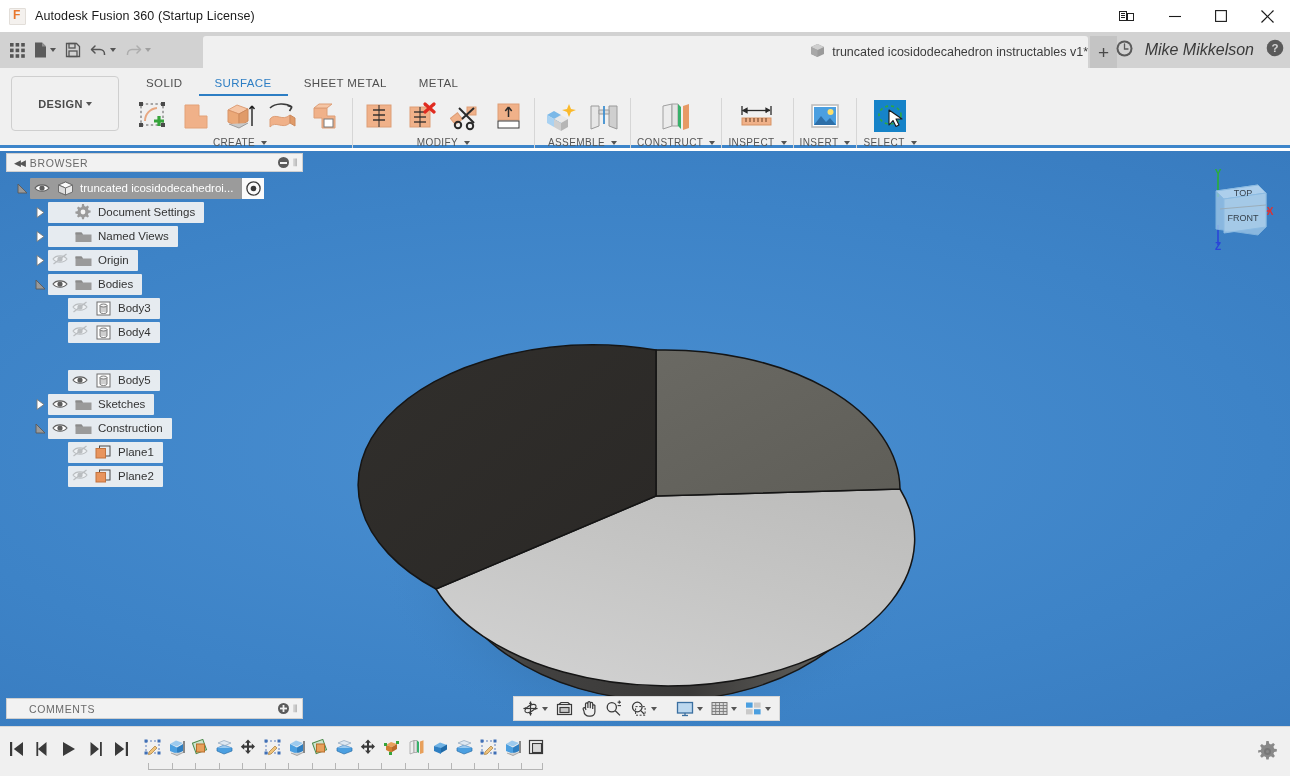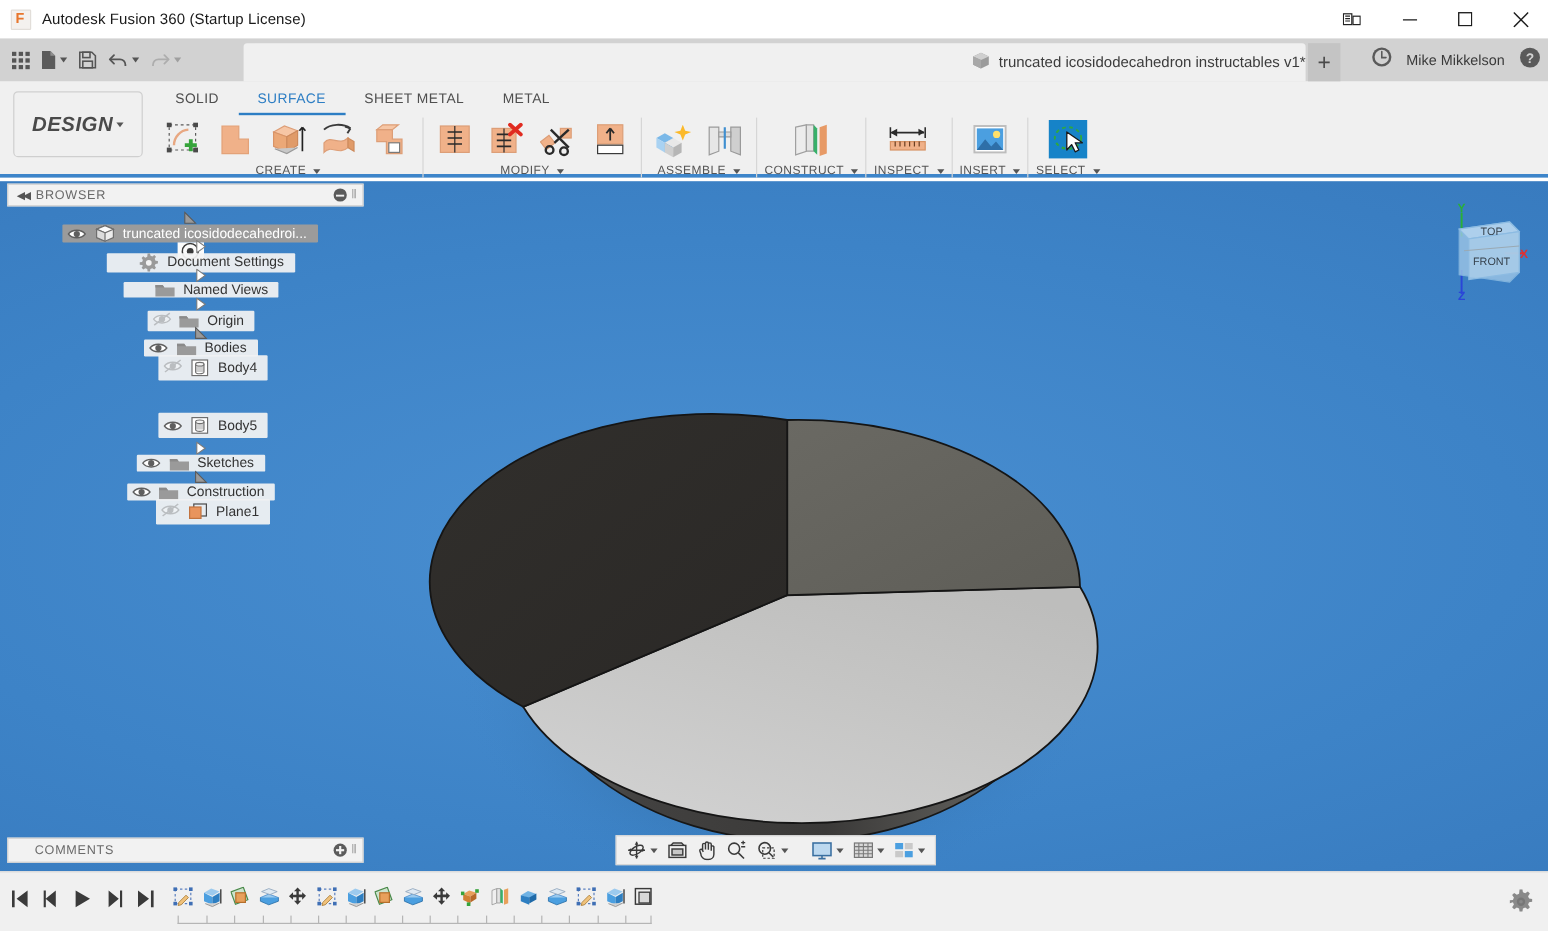--- a/index.html
+++ b/index.html
@@ -67,33 +67,33 @@
   }
   .tab-plus {
     position: absolute; left: 1090px; top: 4px; width: 27px; height: 32px;
     background: #c4c4c4; display: flex; align-items: center; justify-content: center;
     color: #4a4a4a; font-size: 19px; line-height: 1;
   }
   .tab-right {
     position: absolute; right: 6px; top: 0; height: 36px;
     display: flex; align-items: center; gap: 12px;
   }
-  .user-name { font-size: 12px; color: #3a3a3a; }
+  .user-name { font-size: 16px; color: #3a3a3a; font-style: italic; }
 
   
   .ribbon {
     position: absolute; top: 68px; left: 0; width: 1290px; height: 80px;
     background: #f0f0f0; border-bottom: 3px solid #3d85ca;
   }
   .design-box {
     position: absolute; left: 11px; top: 8px; width: 108px; height: 55px;
     border: 1px solid #cfcfcf; border-radius: 4px; background: #f0f0f0;
     display: flex; align-items: center; justify-content: center;
   }
-  .design-label { font-size: 17px; font-weight: bold; color: #4a4a4a; letter-spacing: .4px; font-style: italic; }
+  .design-label { font-size: 11px; font-weight: bold; color: #4a4a4a; letter-spacing: .4px; }
 
   .tabs-row { position: absolute; left: 130px; top: 5px; display: flex; }
   .rtab {
     font-size: 11.5px; color: #4f4f4f; padding: 4px 16px 5px 16px;
     letter-spacing: .4px;
   }
   .rtab.active { color: #2d7ec4; border-bottom: 2.5px solid #2d7ec4; }
 
   .ribbon-body { position: absolute; left: 128px; top: 26px; height: 54px; display: flex; align-items: flex-end; }
   .rgroup { display: flex; flex-direction: column; align-items: center; position: relative;
@@ -120,21 +120,21 @@
     display: flex; align-items: center; font-size: 10.5px; color: #6a6a6a;
     letter-spacing: .6px; position: relative;
   }
   .hdr-arrows { margin: 0 6px 0 7px; color: #555; font-size: 9px; letter-spacing:-2px;}
   .hdr-right { position: absolute; right: 4px; display: flex; align-items: center; gap: 4px; }
   .circ-btn { width: 11px; height: 11px; border-radius: 50%; background: #5b5b5b;
               display:flex; align-items:center; justify-content:center; }
   .grip { color: #9a9a9a; font-size: 10px; }
 
   .tree { margin-top: 4px; font-size: 11.5px; color: #333; }
-  .trow { display: flex; align-items: center; height: 24px; flex-direction: column; }
+  .trow { display: flex; align-items: center; height: 24px; }
   .tw { display: flex; align-items: center; height: 21px; border-radius: 1px;
         padding-right: 9px; }
   .tw.sel { background: #9b9b9b; color: #fff; }
   .tw.lite { background: rgba(243,243,243,.93); }
   .twist { width: 16px; display: flex; align-items: center; justify-content: center; }
   .eye { width: 24px; display: flex; align-items: center; justify-content: center; }
   .titem { width: 22px; display: flex; align-items: center; justify-content: center; }
   .tlabel { padding-left: 4px; white-space: nowrap; }
   .rootbadge { width: 22px; height: 21px; display:flex; align-items:center;
                justify-content:center; background: #fbfbfb; }
@@ -808,104 +808,144 @@
                 </svg></span>
             </div>
             <div class="titem">
               <svg width="15" height="15" viewBox="0 0 15 15">
                 <rect x="1" y="1" width="13" height="13" fill="#fff" stroke="#6e6e6e"></rect>
                 <path d="M4 4.5h7v6.5H4z" fill="#cfcfcf"></path>
                 <ellipse cx="7.5" cy="4.5" rx="3.5" ry="1.5" fill="#f4f4f4" stroke="#6e6e6e" stroke-width="0.9"></ellipse>
                 <path d="M4 4.5v6.5a3.5 1.5 0 007 0V4.5" fill="none" stroke="#6e6e6e" stroke-width="0.9"></path>
               </svg>
             </div>
-            <div class="tlabel">Body4</div>
-          </div>
-        </div>
-        <div class="trow" style="padding-left: 46px; margin-top: 24px;">
-          <div class="twist"></div>
-          <div class="tw lite">
-            <div class="eye">
-              <svg width="16" height="14" viewBox="0 0 16 14">
-                <path d="M1 7c3-4.2 11-4.2 14 0-3 4.2-11 4.2-14 0z" fill="#fff" stroke="#5f5f5f" stroke-width="1.1"></path>
-                <circle cx="8" cy="7" r="2.6" fill="#5f5f5f"></circle>
-              </svg>
-            </div>
-            <div class="titem">
-              <svg width="15" height="15" viewBox="0 0 15 15">
-                <rect x="1" y="1" width="13" height="13" fill="#fff" stroke="#6e6e6e"></rect>
-                <path d="M4 4.5h7v6.5H4z" fill="#cfcfcf"></path>
-                <ellipse cx="7.5" cy="4.5" rx="3.5" ry="1.5" fill="#f4f4f4" stroke="#6e6e6e" stroke-width="0.9"></ellipse>
-                <path d="M4 4.5v6.5a3.5 1.5 0 007 0V4.5" fill="none" stroke="#6e6e6e" stroke-width="0.9"></path>
-              </svg>
-            </div>
-            <div class="tlabel">Body5</div>
-          </div>
-        </div>
-        <div class="trow" style="padding-left: 26px;">
-          <div class="twist">
-            <svg width="11" height="11" viewBox="0 0 11 11">
-              <path d="M2 0.5v10l7-5z" fill="#fff" stroke="#7a7a7a" stroke-width="0.9"></path>
-            </svg>
-          </div>
-          <div class="tw lite">
-            <div class="eye">
-              <svg width="16" height="14" viewBox="0 0 16 14">
-                <path d="M1 7c3-4.2 11-4.2 14 0-3 4.2-11 4.2-14 0z" fill="#fff" stroke="#5f5f5f" stroke-width="1.1"></path>
-                <circle cx="8" cy="7" r="2.6" fill="#5f5f5f"></circle>
-              </svg>
-            </div>
-            <div class="titem">
-              <svg width="17" height="13" viewBox="0 0 17 13">
-                <path d="M0.5 2.5h6l1.5 2h8.5v7.5H0.5z" fill="#9a9a9a"></path>
-                <path d="M0.5 2.5h6l1.5 2H0.5z" fill="#8a8a8a"></path>
-              </svg>
-            </div>
-            <div class="tlabel">Sketches</div>
-          </div>
-        </div>
-        <div class="trow" style="padding-left: 26px;">
-          <div class="twist">
-            <svg width="11" height="11" viewBox="0 0 11 11">
-              <path d="M1 1v9h9z" fill="#9a9a9a" stroke="#5a5a5a" stroke-width="0.9"></path>
-            </svg>
-          </div>
-          <div class="tw lite">
-            <div class="eye">
-              <svg width="16" height="14" viewBox="0 0 16 14">
-                <path d="M1 7c3-4.2 11-4.2 14 0-3 4.2-11 4.2-14 0z" fill="#fff" stroke="#5f5f5f" stroke-width="1.1"></path>
-                <circle cx="8" cy="7" r="2.6" fill="#5f5f5f"></circle>
-              </svg>
-            </div>
-            <div class="titem">
-              <svg width="17" height="13" viewBox="0 0 17 13">
-                <path d="M0.5 2.5h6l1.5 2h8.5v7.5H0.5z" fill="#9a9a9a"></path>
-                <path d="M0.5 2.5h6l1.5 2H0.5z" fill="#8a8a8a"></path>
-              </svg>
-            </div>
-            <div class="tlabel">Construction</div>
+            <div class="tlabel">Body3</div>
           </div>
         </div>
         <div class="trow" style="padding-left: 46px;">
           <div class="twist"></div>
           <div class="tw lite">
             <div class="eye">
               <span style="opacity:.32"><svg width="16" height="14" viewBox="0 0 16 14">
                   <path d="M1 7c3-4.2 11-4.2 14 0-3 4.2-11 4.2-14 0z" fill="#fff" stroke="#5f5f5f" stroke-width="1.1"></path>
                   <circle cx="8" cy="7" r="2.6" fill="#5f5f5f"></circle>
                   <line x1="1.5" y1="12" x2="14.5" y2="2" stroke="#5f5f5f" stroke-width="1.3"></line>
                 </svg></span>
             </div>
             <div class="titem">
+              <svg width="15" height="15" viewBox="0 0 15 15">
+                <rect x="1" y="1" width="13" height="13" fill="#fff" stroke="#6e6e6e"></rect>
+                <path d="M4 4.5h7v6.5H4z" fill="#cfcfcf"></path>
+                <ellipse cx="7.5" cy="4.5" rx="3.5" ry="1.5" fill="#f4f4f4" stroke="#6e6e6e" stroke-width="0.9"></ellipse>
+                <path d="M4 4.5v6.5a3.5 1.5 0 007 0V4.5" fill="none" stroke="#6e6e6e" stroke-width="0.9"></path>
+              </svg>
+            </div>
+            <div class="tlabel">Body4</div>
+          </div>
+        </div>
+        <div class="trow" style="padding-left: 46px; margin-top: 24px;">
+          <div class="twist"></div>
+          <div class="tw lite">
+            <div class="eye">
+              <svg width="16" height="14" viewBox="0 0 16 14">
+                <path d="M1 7c3-4.2 11-4.2 14 0-3 4.2-11 4.2-14 0z" fill="#fff" stroke="#5f5f5f" stroke-width="1.1"></path>
+                <circle cx="8" cy="7" r="2.6" fill="#5f5f5f"></circle>
+              </svg>
+            </div>
+            <div class="titem">
+              <svg width="15" height="15" viewBox="0 0 15 15">
+                <rect x="1" y="1" width="13" height="13" fill="#fff" stroke="#6e6e6e"></rect>
+                <path d="M4 4.5h7v6.5H4z" fill="#cfcfcf"></path>
+                <ellipse cx="7.5" cy="4.5" rx="3.5" ry="1.5" fill="#f4f4f4" stroke="#6e6e6e" stroke-width="0.9"></ellipse>
+                <path d="M4 4.5v6.5a3.5 1.5 0 007 0V4.5" fill="none" stroke="#6e6e6e" stroke-width="0.9"></path>
+              </svg>
+            </div>
+            <div class="tlabel">Body5</div>
+          </div>
+        </div>
+        <div class="trow" style="padding-left: 26px;">
+          <div class="twist">
+            <svg width="11" height="11" viewBox="0 0 11 11">
+              <path d="M2 0.5v10l7-5z" fill="#fff" stroke="#7a7a7a" stroke-width="0.9"></path>
+            </svg>
+          </div>
+          <div class="tw lite">
+            <div class="eye">
+              <svg width="16" height="14" viewBox="0 0 16 14">
+                <path d="M1 7c3-4.2 11-4.2 14 0-3 4.2-11 4.2-14 0z" fill="#fff" stroke="#5f5f5f" stroke-width="1.1"></path>
+                <circle cx="8" cy="7" r="2.6" fill="#5f5f5f"></circle>
+              </svg>
+            </div>
+            <div class="titem">
+              <svg width="17" height="13" viewBox="0 0 17 13">
+                <path d="M0.5 2.5h6l1.5 2h8.5v7.5H0.5z" fill="#9a9a9a"></path>
+                <path d="M0.5 2.5h6l1.5 2H0.5z" fill="#8a8a8a"></path>
+              </svg>
+            </div>
+            <div class="tlabel">Sketches</div>
+          </div>
+        </div>
+        <div class="trow" style="padding-left: 26px;">
+          <div class="twist">
+            <svg width="11" height="11" viewBox="0 0 11 11">
+              <path d="M1 1v9h9z" fill="#9a9a9a" stroke="#5a5a5a" stroke-width="0.9"></path>
+            </svg>
+          </div>
+          <div class="tw lite">
+            <div class="eye">
+              <svg width="16" height="14" viewBox="0 0 16 14">
+                <path d="M1 7c3-4.2 11-4.2 14 0-3 4.2-11 4.2-14 0z" fill="#fff" stroke="#5f5f5f" stroke-width="1.1"></path>
+                <circle cx="8" cy="7" r="2.6" fill="#5f5f5f"></circle>
+              </svg>
+            </div>
+            <div class="titem">
+              <svg width="17" height="13" viewBox="0 0 17 13">
+                <path d="M0.5 2.5h6l1.5 2h8.5v7.5H0.5z" fill="#9a9a9a"></path>
+                <path d="M0.5 2.5h6l1.5 2H0.5z" fill="#8a8a8a"></path>
+              </svg>
+            </div>
+            <div class="tlabel">Construction</div>
+          </div>
+        </div>
+        <div class="trow" style="padding-left: 46px;">
+          <div class="twist"></div>
+          <div class="tw lite">
+            <div class="eye">
+              <span style="opacity:.32"><svg width="16" height="14" viewBox="0 0 16 14">
+                  <path d="M1 7c3-4.2 11-4.2 14 0-3 4.2-11 4.2-14 0z" fill="#fff" stroke="#5f5f5f" stroke-width="1.1"></path>
+                  <circle cx="8" cy="7" r="2.6" fill="#5f5f5f"></circle>
+                  <line x1="1.5" y1="12" x2="14.5" y2="2" stroke="#5f5f5f" stroke-width="1.3"></line>
+                </svg></span>
+            </div>
+            <div class="titem">
               <svg width="16" height="15" viewBox="0 0 16 15">
                 <rect x="4.5" y="1" width="10.5" height="10" fill="none" stroke="#4a4a4a" stroke-width="1"></rect>
                 <rect x="1" y="3.5" width="9.5" height="9.5" fill="#e8945d" stroke="#c2733f"></rect>
               </svg>
             </div>
             <div class="tlabel">Plane1</div>
+          </div>
+        </div>
+        <div class="trow" style="padding-left: 46px;">
+          <div class="twist"></div>
+          <div class="tw lite">
+            <div class="eye">
+              <span style="opacity:.32"><svg width="16" height="14" viewBox="0 0 16 14">
+                  <path d="M1 7c3-4.2 11-4.2 14 0-3 4.2-11 4.2-14 0z" fill="#fff" stroke="#5f5f5f" stroke-width="1.1"></path>
+                  <circle cx="8" cy="7" r="2.6" fill="#5f5f5f"></circle>
+                  <line x1="1.5" y1="12" x2="14.5" y2="2" stroke="#5f5f5f" stroke-width="1.3"></line>
+                </svg></span>
+            </div>
+            <div class="titem">
+              <svg width="16" height="15" viewBox="0 0 16 15">
+                <rect x="4.5" y="1" width="10.5" height="10" fill="none" stroke="#4a4a4a" stroke-width="1"></rect>
+                <rect x="1" y="3.5" width="9.5" height="9.5" fill="#e8945d" stroke="#c2733f"></rect>
+              </svg>
+            </div>
+            <div class="tlabel">Plane2</div>
           </div>
         </div>
       </div>
   </div>
 
   <div class="comments">
     <span>COMMENTS</span>
     <span class="hdr-right">
       <span class="circ-btn">
         <svg width="7" height="7" viewBox="0 0 7 7">

